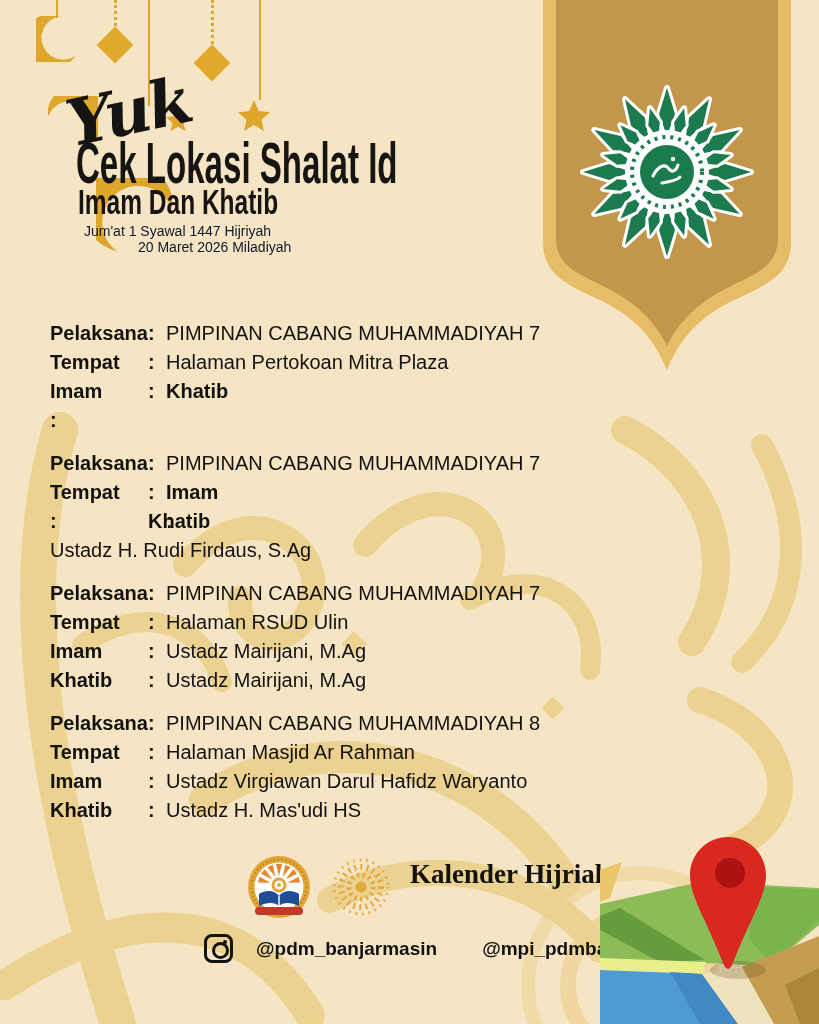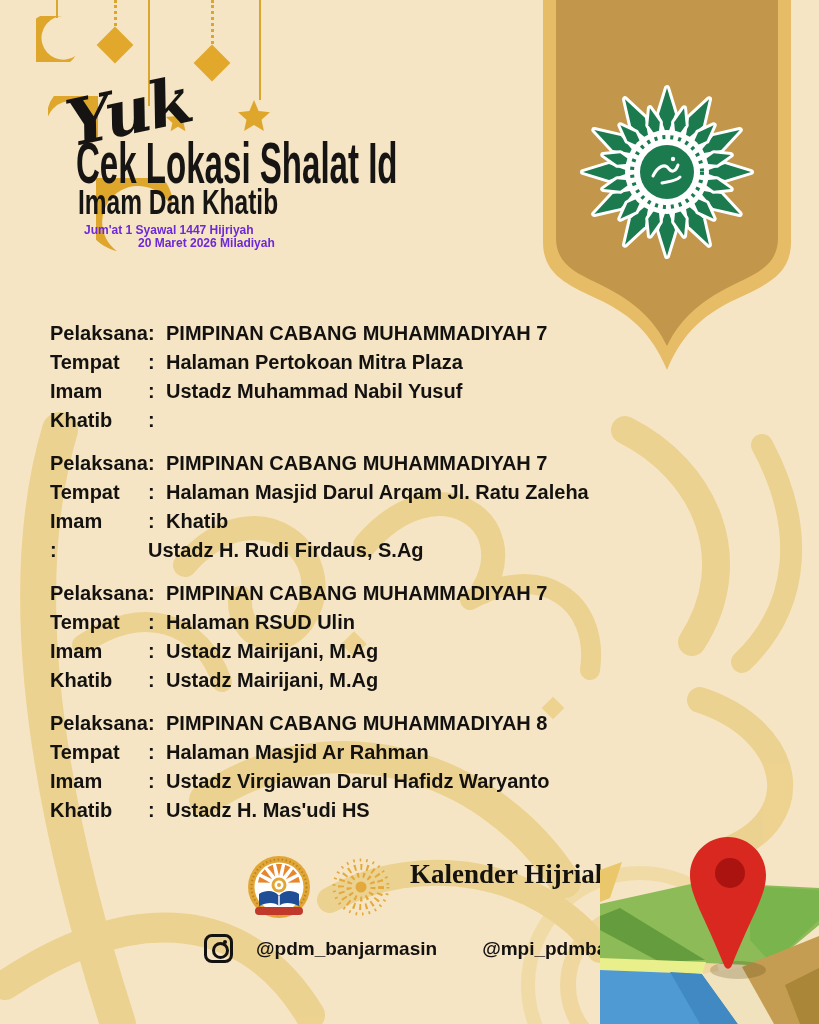--- a/index.html
+++ b/index.html
@@ -41,31 +41,31 @@
     transform:scale(0.58,1.02);transform-origin:left top;
   }
   .title-sub{
     left:78px;top:184px;z-index:4;
     font-weight:bold;font-size:35px;color:#171513;
     white-space:nowrap;line-height:1;
     transform:scale(0.70,1.0);transform-origin:left top;
   }
   .date{
     left:84px;top:224px;z-index:4;
-    font-weight:bold;font-size:12px;color:#6d28d9;
+    font-weight:normal;font-size:14px;color:#0f172a;
     line-height:1.12;
   }
   .date .line2{padding-left:54px;}
 
   
   .blocks{left:50px;top:322px;width:600px;z-index:4;color:#141210;}
   .block{display:grid;grid-template-columns:98px 18px 1fr;grid-auto-rows:29px;margin-bottom:14px;}
   .block .lbl{font-weight:bold;font-size:20px;}
   .block .colon{font-weight:bold;font-size:20px;}
-  .block .val{font-weight:bold;font-size:20px;white-space:nowrap;}
+  .block .val{font-weight:normal;font-size:20px;white-space:nowrap;}
 
   
   .mpi-logo{left:246px;top:854px;z-index:5;}
   .sunburst-logo{left:330px;top:856px;z-index:5;}
   .kalender{
     left:410px;top:860px;z-index:5;
     font-family:"Liberation Serif",serif;
     font-weight:bold;font-size:27px;color:#14120f;
     line-height:1.08;
   }
@@ -189,32 +189,30 @@
 
     <div class="block">
       <span class="lbl">Pelaksana</span>
         <span class="colon">:</span>
         <span class="val">PIMPINAN CABANG MUHAMMADIYAH 7</span>
       <span class="lbl">Tempat</span>
         <span class="colon">:</span>
         <span class="val">Halaman Pertokoan Mitra Plaza</span>
       <span class="lbl">Imam</span>
         <span class="colon">:</span>
-        <span class="val">Ustadz Muhammad Nabil Yusuf</span>
       <span class="lbl">Khatib</span>
         <span class="colon">:</span>
     </div>
 
     <div class="block">
       <span class="lbl">Pelaksana</span>
         <span class="colon">:</span>
         <span class="val">PIMPINAN CABANG MUHAMMADIYAH 7</span>
       <span class="lbl">Tempat</span>
         <span class="colon">:</span>
-        <span class="val">Halaman Masjid Darul Arqam Jl. Ratu Zaleha</span>
       <span class="lbl">Imam</span>
         <span class="colon">:</span>
       <span class="lbl">Khatib</span>
         <span class="colon">:</span>
         <span class="val">Ustadz H. Rudi Firdaus, S.Ag</span>
     </div>
 
     <div class="block">
       <span class="lbl">Pelaksana</span>
         <span class="colon">:</span>

